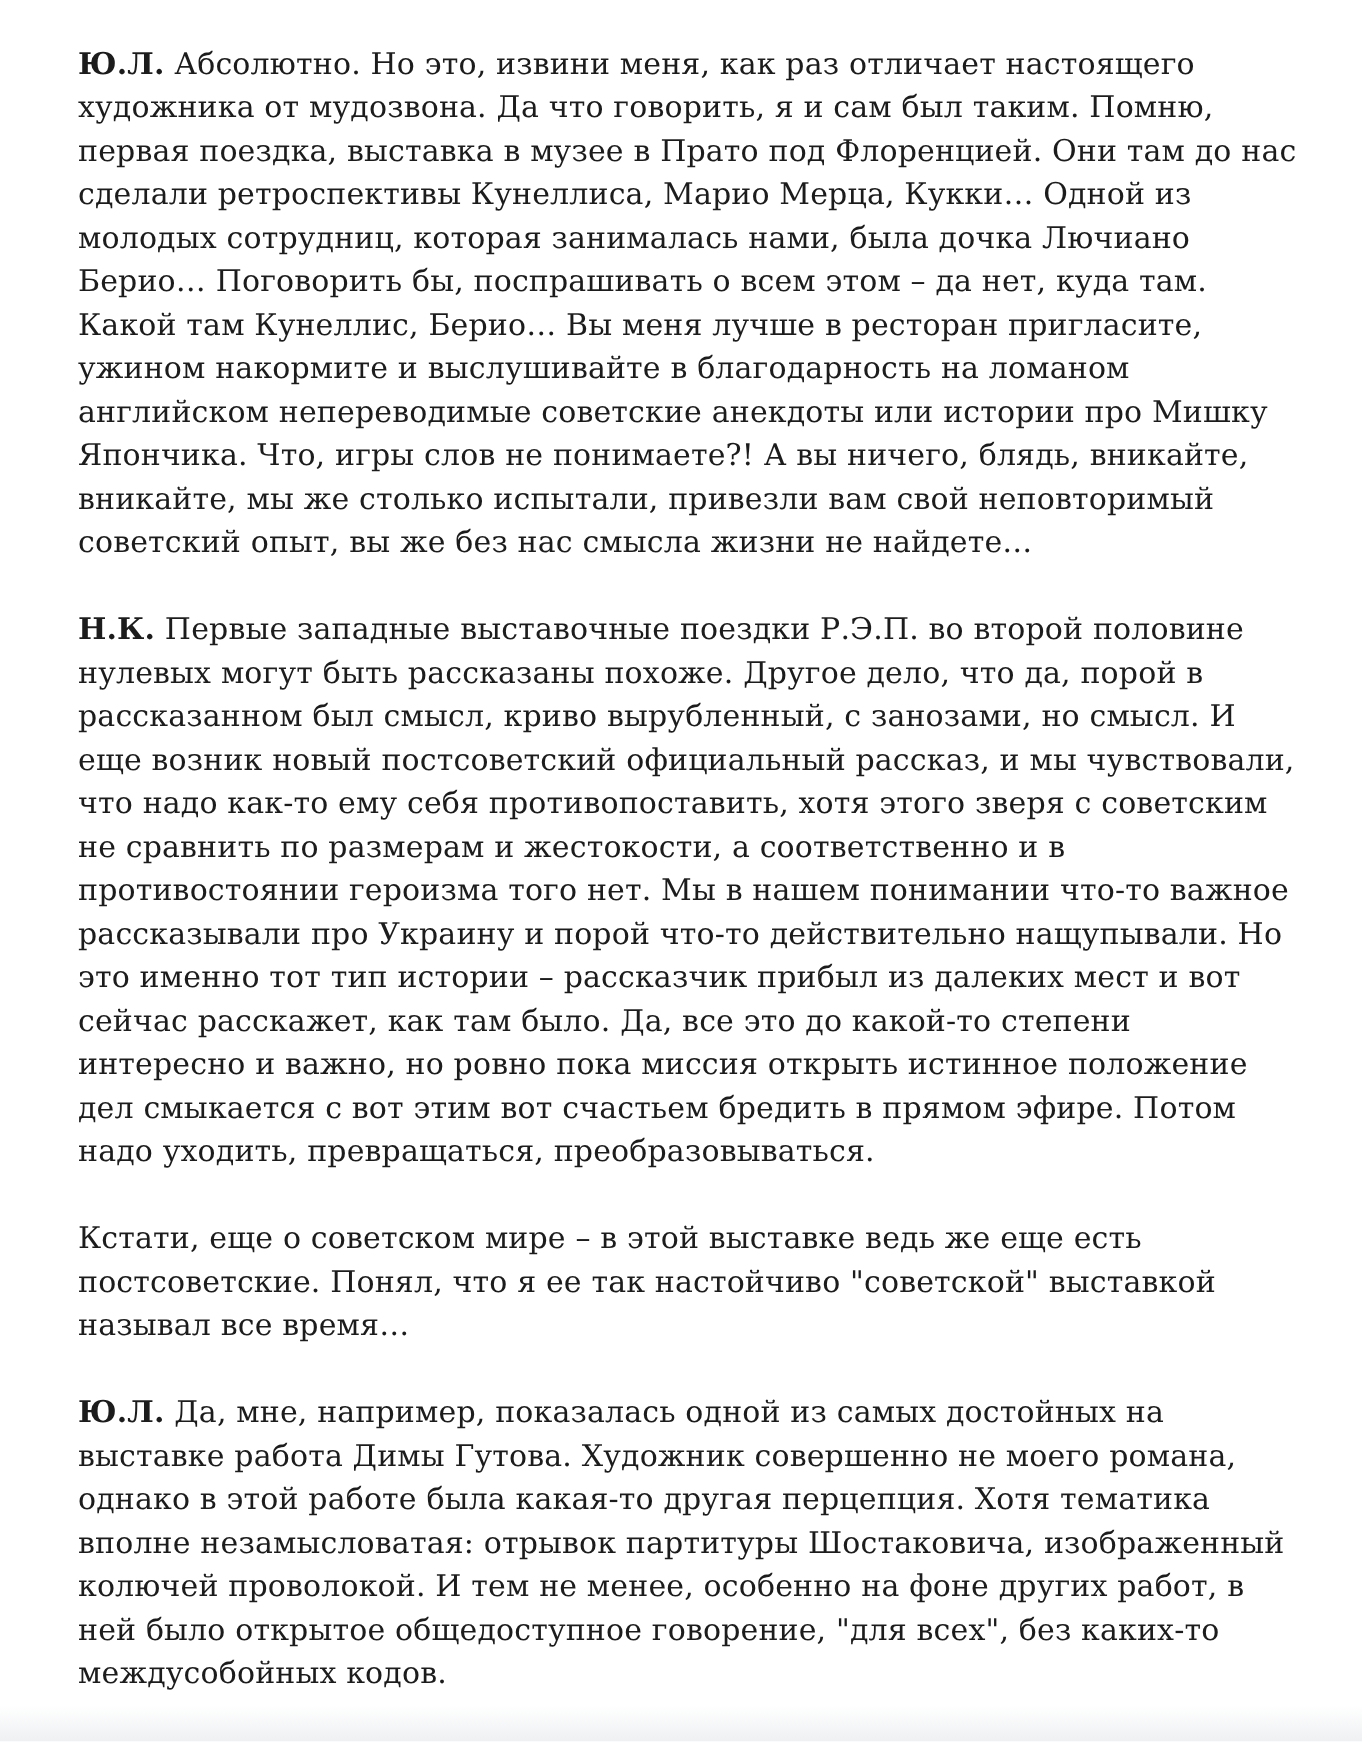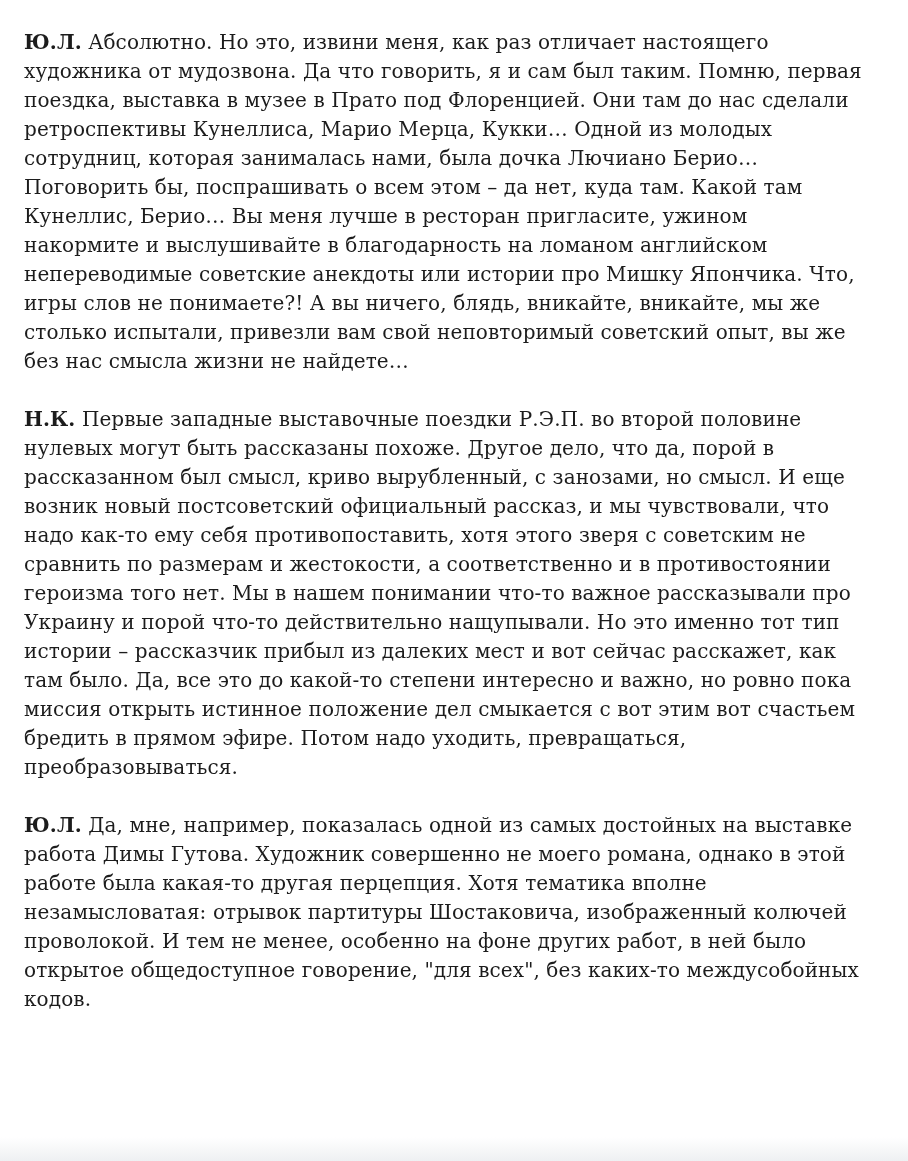--- a/index.html
+++ b/index.html
@@ -11,21 +11,21 @@
   }
   body {
     background: #ffffff;
     color: #1c1c1c;
     font-family: "DejaVu Serif", "Liberation Serif", serif;
     position: relative;
   }
   .doc {
     box-sizing: border-box;
     width: 908px;
-    padding: 28px 40px 0 24px;
+    padding: 28px 40px 0 52px;
     font-size: 20px;
     line-height: 29px;
     letter-spacing: 0.1px;
   }
   p.para {
     margin: 0 0 29px 0;
   }
   .speaker {
     font-weight: 700;
   }
@@ -41,20 +41,21 @@
 </style>
 </head>
 <body style="background: rgb(255, 255, 255); color: rgb(28, 28, 28);">
 
 <div class="doc">
 
   <p class="para"><strong class="speaker">Ю.Л.</strong><span> Абсолютно. Но это, извини меня, как раз отличает настоящего художника от мудозвона. Да что говорить, я и сам был таким. Помню, первая поездка, выставка в музее в Прато под Флоренцией. Они там до нас сделали ретроспективы Кунеллиса, Марио Мерца, Кукки… Одной из молодых сотрудниц, которая занималась нами, была дочка Лючиано Берио… Поговорить бы, поспрашивать о всем этом – да нет, куда там. Какой там Кунеллис, Берио… Вы меня лучше в ресторан пригласите, ужином накормите и выслушивайте в благодарность на ломаном английском непереводимые советские анекдоты или истории про Мишку Япончика. Что, игры слов не понимаете?! А вы ничего, блядь, вникайте, вникайте, мы же столько испытали, привезли вам свой неповторимый советский опыт, вы же без нас смысла жизни не найдете…</span></p>
 
   <p class="para"><strong class="speaker">Н.К.</strong><span> Первые западные выставочные поездки Р.Э.П. во второй половине нулевых могут быть рассказаны похоже. Другое дело, что да, порой в рассказанном был смысл, криво вырубленный, с занозами, но смысл. И еще возник новый постсоветский официальный рассказ, и мы чувствовали, что надо как-то ему себя противопоставить, хотя этого зверя с советским не сравнить по размерам и жестокости, а соответственно и в противостоянии героизма того нет. Мы в нашем понимании что-то важное рассказывали про Украину и порой что-то действительно нащупывали. Но это именно тот тип истории – рассказчик прибыл из далеких мест и вот сейчас расскажет, как там было. Да, все это до какой-то степени интересно и важно, но ровно пока миссия открыть истинное положение дел смыкается с вот этим вот счастьем бредить в прямом эфире. Потом надо уходить, превращаться, преобразовываться.</span></p>
 
+  <p class="para"><strong class="speaker"></strong><span>Кстати, еще о советском мире – в этой выставке ведь же еще есть постсоветские. Понял, что я ее так настойчиво "советской" выставкой называл все время…</span></p>
 
   <p class="para"><strong class="speaker">Ю.Л.</strong><span> Да, мне, например, показалась одной из самых достойных на выставке работа Димы Гутова. Художник совершенно не моего романа, однако в этой работе была какая-то другая перцепция. Хотя тематика вполне незамысловатая: отрывок партитуры Шостаковича, изображенный колючей проволокой. И тем не менее, особенно на фоне других работ, в ней было открытое общедоступное говорение, "для всех", без каких-то междусобойных кодов.</span></p>
 
   <p class="para"></p>
 
 </div>
 
 <div class="bottom-fade"></div>
 
 </body></html>

